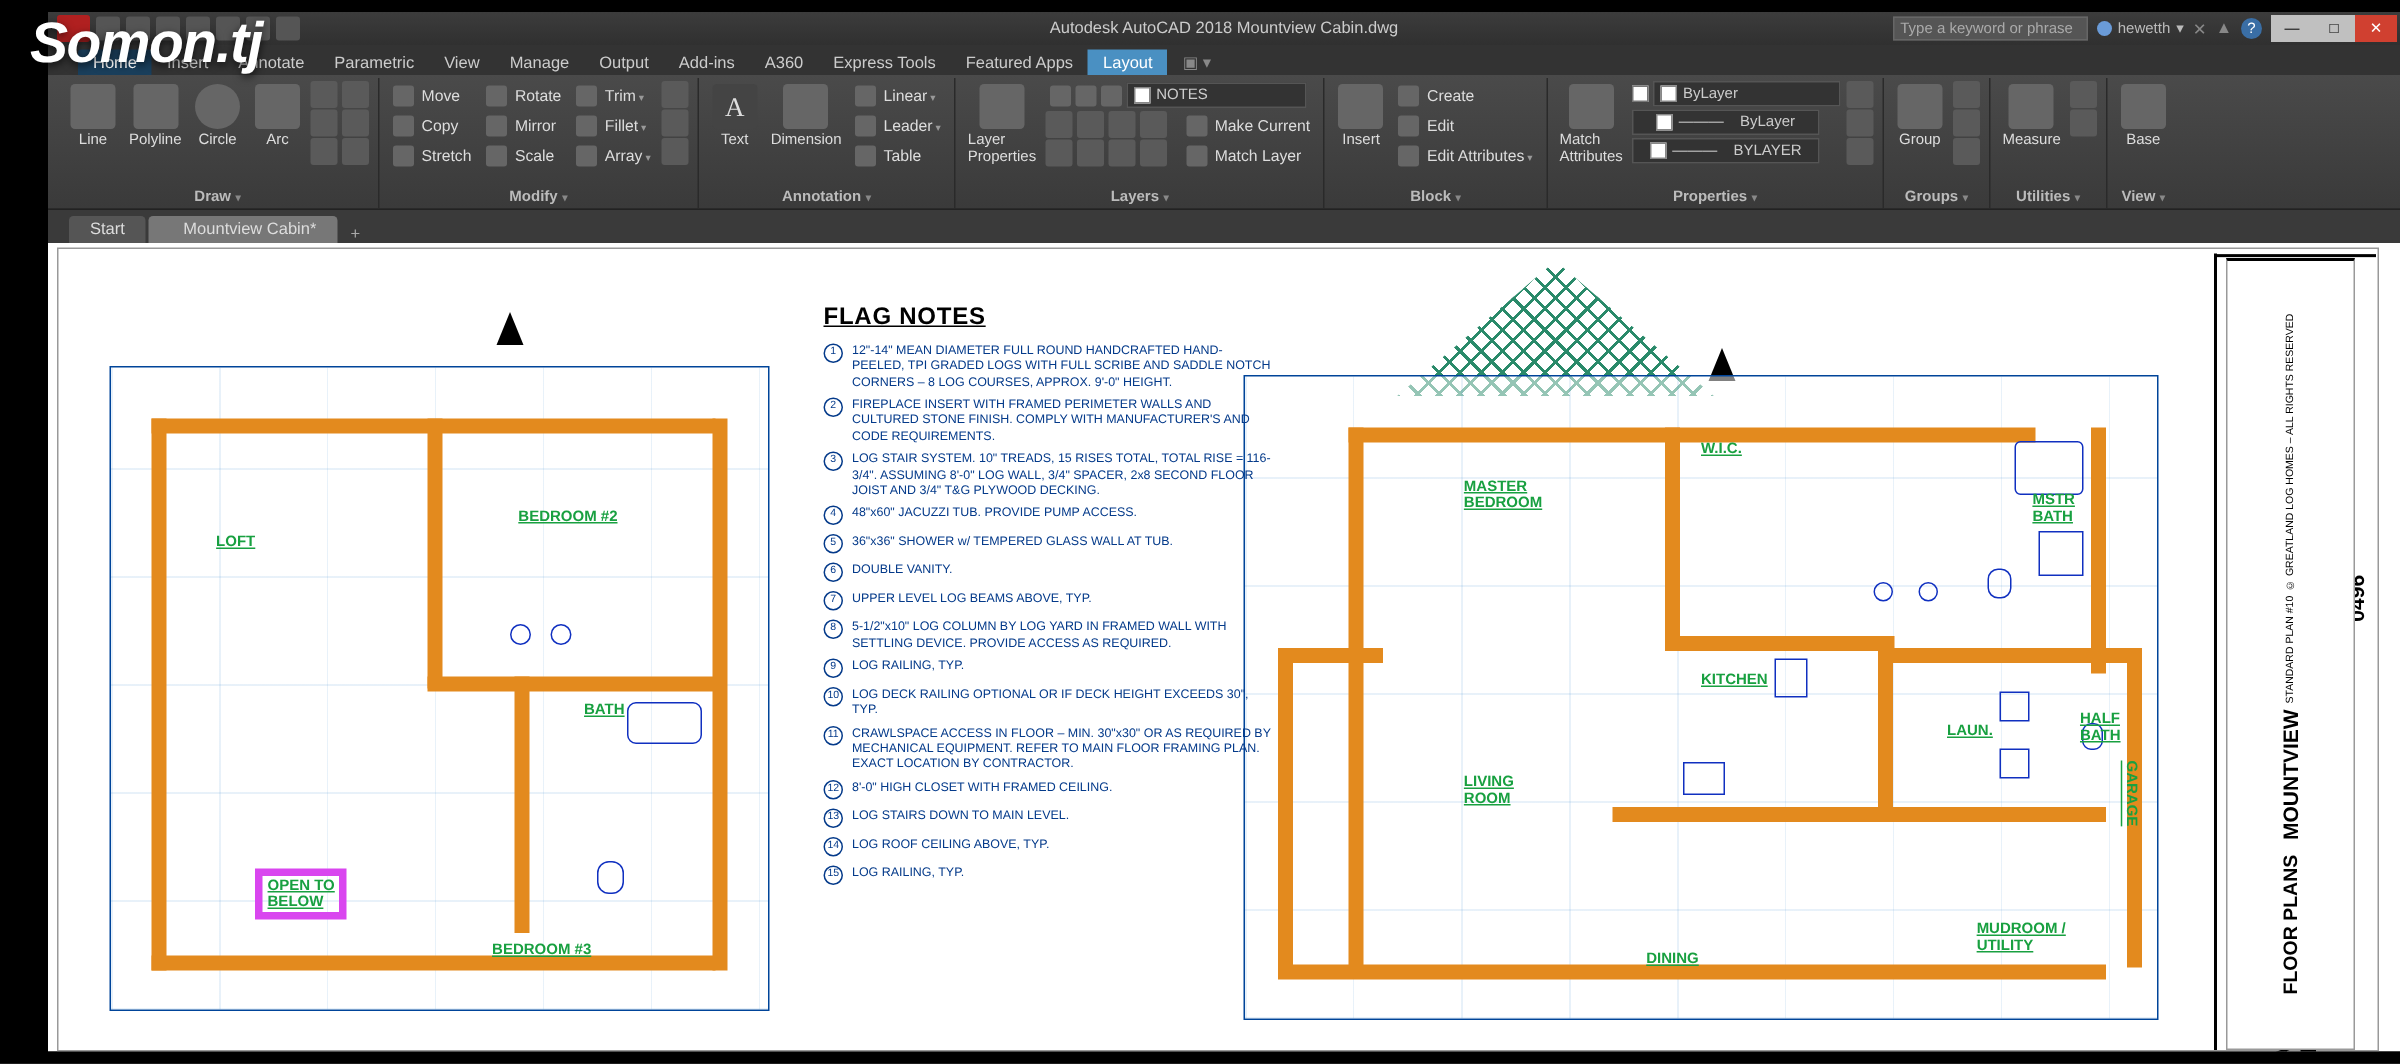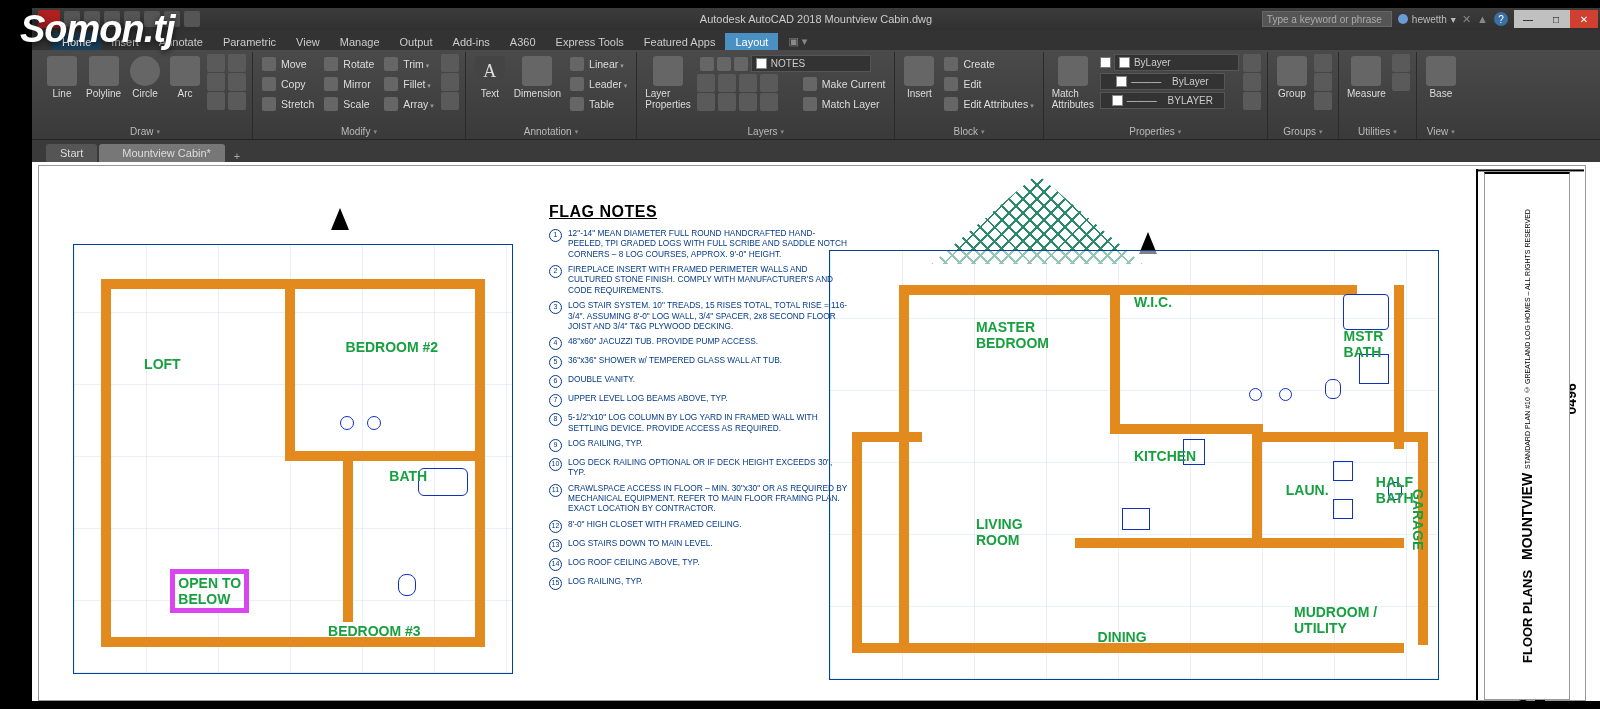--- a/index.html
+++ b/index.html
@@ -32,21 +32,21 @@
 
 .ribbon-tabs { height: 20px; background: #333; display: flex; align-items: flex-end; padding-left: 20px; gap: 0; font-size: 11px; }
 .ribbon-tab { padding: 3px 10px 2px; color: #ccc; cursor: pointer; }
 .ribbon-tab.active { background: #1a3f5c; color: #fff; border-radius: 2px 2px 0 0; }
 .ribbon-tab.contextual { background:#4a90c2; color:#fff; }
 
 
 .ribbon { height: 90px; background: linear-gradient(#4a4a4a,#3a3a3a); display: flex; align-items: stretch; padding: 2px 6px 0; gap: 0; border-bottom:1px solid #222;}
 .panel { border-right: 1px solid #2a2a2a; padding: 2px 6px 0; display: flex; flex-direction: column; justify-content: space-between; }
 .panel-body { display: flex; gap: 4px; align-items: flex-start; flex:1;}
-.panel-label { font-size: 10px; color: #bbb; text-align: right; padding: 1px 0 2px; display:flex; align-items:center; justify-content:center; gap:3px;}
+.panel-label { font-size: 10px; color: #bbb; text-align: right; padding: 1px 0 2px; display:flex; align-items:center; justify-content:center; gap:3px;font-weight:bold;}
 .panel-label::after{content:"▾"; font-size:7px; color:#888;}
 .bigbtn { display:flex; flex-direction:column; align-items:center; gap:2px; color:#ddd; font-size:10px; min-width:36px; padding:2px 2px 0;}
 .bigbtn .icn { width:30px; height:30px; background:#666; border-radius:3px; }
 .col3 { display:flex; flex-direction:column; gap:1px;}
 .smallbtn { display:flex; align-items:center; gap:5px; color:#ddd; font-size:10.5px; height:19px; padding:0 3px; white-space:nowrap;}
 .smallbtn .icn { width:14px; height:14px; background:#666; border-radius:2px; flex:0 0 14px;}
 .smallbtn .dd::after{content:" ▾"; font-size:7px; color:#999;}
 .iconrow{display:flex; gap:3px;}
 .iconrow .sq{width:18px;height:18px;background:#5a5a5a;border-radius:2px;}
 
@@ -69,21 +69,21 @@
 .plan.right{ left:790px; top:84px; width:610px; height:430px;}
 .roofhatch{position:absolute; left:878px; top:8px; width:240px; height:90px; background:repeating-linear-gradient(45deg,#2a8a6a 0 2px, transparent 2px 10px), repeating-linear-gradient(-45deg,#2a8a6a 0 2px, transparent 2px 10px); clip-path: polygon(6% 100%, 50% 0%, 94% 100%);}
 .grid{position:absolute; inset:0; background:
   repeating-linear-gradient(0deg, rgba(30,120,200,.10) 0 1px, transparent 1px 72px),
   repeating-linear-gradient(90deg, rgba(30,120,200,.10) 0 1px, transparent 1px 72px);}
 .walls{position:absolute; inset:10px; }
 .wseg{position:absolute; background:#e38a1e;}
 .wseg.h{height:10px;}
 .wseg.v{width:10px;}
 .fixt{position:absolute; border:1.5px solid #1030c0;}
-.room{position:absolute; color:#18a040; font-size:14px; font-weight:600; white-space:nowrap;}
+.room{position:absolute; color:#18a040; font-size:10px; font-weight:600; white-space:nowrap;text-decoration:underline;}
 .tri{position:absolute; width:0;height:0;border-left:9px solid transparent;border-right:9px solid transparent;border-bottom:22px solid #000;}
 
 
 .flagnotes{position:absolute; left:510px; top:36px; width:300px; font-size:8.3px; color:#043a8a; line-height:1.25;}
 .flagnotes h3{font-size:16px; color:#000; text-decoration:underline; margin-bottom:6px; font-weight:700; letter-spacing:.5px;}
 .fnrow{display:flex; gap:6px; margin-bottom:5px;}
 .fnrow .num{flex:0 0 13px; height:13px; border-radius:50%; border:1px solid #043a8a; display:flex;align-items:center;justify-content:center; font-size:7px; margin-top:1px;}
 .fnrow .txt{flex:1;}
 
 
@@ -280,21 +280,21 @@
           </div>
         <div class="col3">
           <div class="smallbtn" style="gap:3px">
             <span class="icn"></span>
             <span class="icn"></span>
             <span class="icn"></span>
             <div class="layer-dd">
                 <span>NOTES</span>
               </div>
           </div>
-          <div style="display:flex;gap:22px">
+          <div style="display:flex;gap:10px">
             <div class="col3">
               <div class="iconrow">
                   <div class="sq"></div>
                   <div class="sq"></div>
                   <div class="sq"></div>
                   <div class="sq"></div>
                 </div>
               <div class="iconrow">
                   <div class="sq"></div>
                   <div class="sq"></div>

